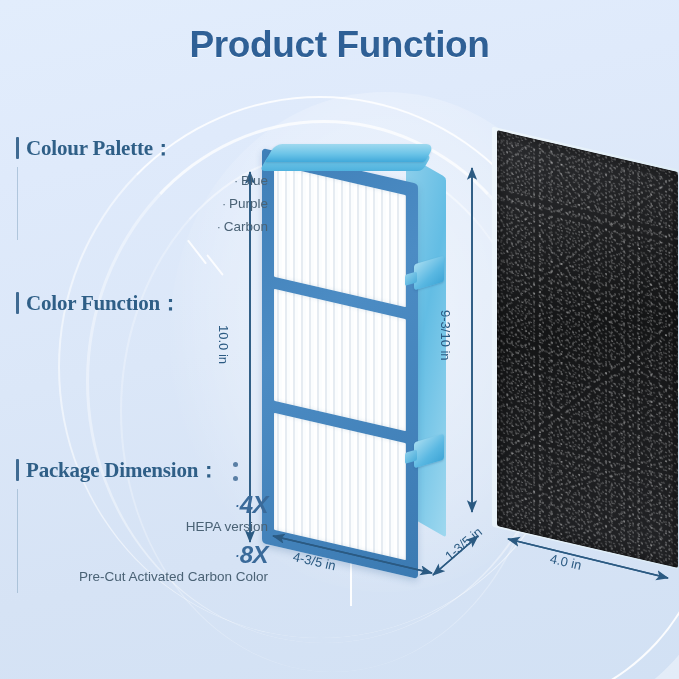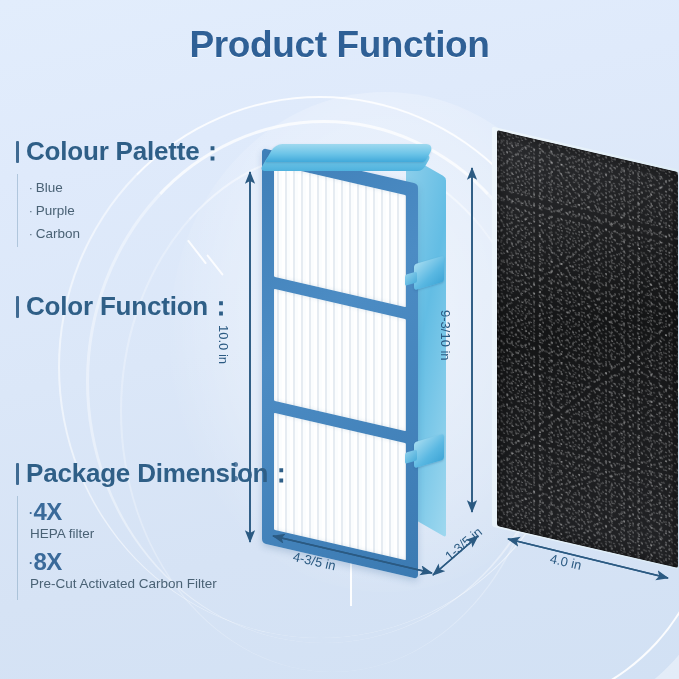--- a/index.html
+++ b/index.html
@@ -118,46 +118,49 @@
   .block-3 { top: 456px; }
 
   .head-row { display: flex; align-items: center; gap: 7px; }
   .head-bar {
     width: 3px; height: 22px;
     background: #3f6a92;
     border-radius: 1px;
     flex: 0 0 auto;
   }
   .head-text {
-    font-size: 26px;
+    font-size: 21px;
     font-weight: bold;
     color: #2f5f87;
     letter-spacing: -0.2px;
     white-space: nowrap;
+    font-family: Liberation Serif, serif;
   }
   .list {
     margin: 5px 0 0 1px;
     padding: 2px 0 2px 9px;
     border-left: 1px solid rgba(120,155,185,0.45);
+    text-align: right;
   }
   .list-item {
     font-size: 13.5px;
     color: #4a6275;
     padding: 4px 0 4px 2px;
     white-space: nowrap;
   }
   .list-item .b { color: #4a6275; margin-right: 3px; font-size: 11px; }
 
   .pkg-item { padding: 1px 0 0 2px; }
   .pkg-qty {
     font-size: 24px;
     font-weight: bold;
     color: #3a6a9a;
     letter-spacing: -0.5px;
     line-height: 1.08;
+    font-style: italic;
   }
   .pkg-qty .b { font-size: 12px; vertical-align: 3px; margin-right: 1px; }
   .pkg-desc {
     font-size: 13.5px;
     color: #4a6275;
     padding: 1px 0 7px 1px;
     white-space: nowrap;
   }
 
   
@@ -370,22 +373,22 @@
   </div>
 
   <div class="info-block block-3">
     <div class="head-row">
       <div class="head-bar"></div>
       <div class="head-text">Package Dimension：</div>
     </div>
     <div class="list">
       <div class="pkg-item">
         <div class="pkg-qty"><span class="b">·</span><span>4X</span></div>
-        <div class="pkg-desc">HEPA filter</div>
+        <div class="pkg-desc">HEPA version</div>
       </div>
       <div class="pkg-item">
         <div class="pkg-qty"><span class="b">·</span><span>8X</span></div>
-        <div class="pkg-desc">Pre-Cut Activated Carbon Filter</div>
+        <div class="pkg-desc">Pre-Cut Activated Carbon Color</div>
       </div>
     </div>
   </div>
 
 </div>
 
 </body></html>

